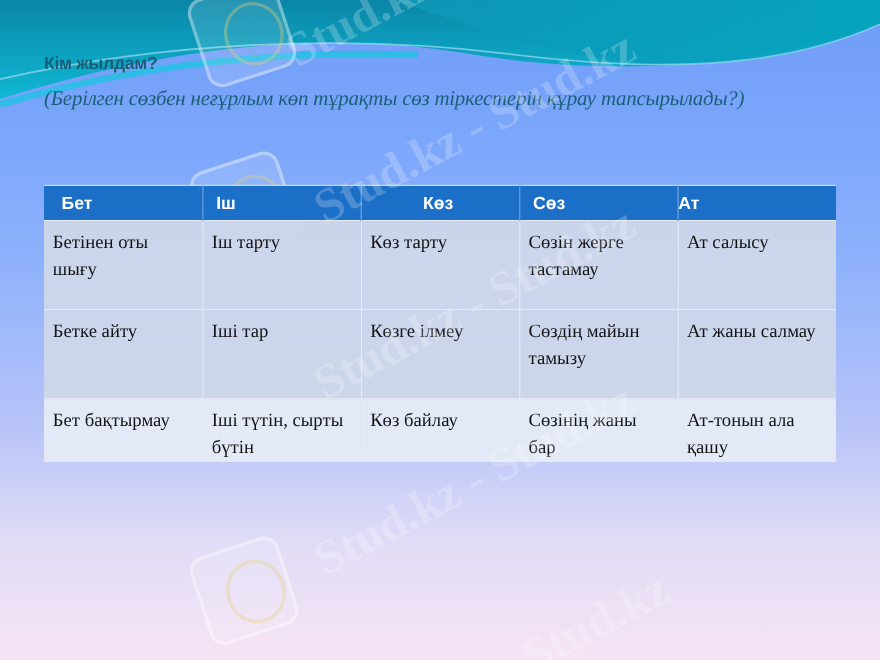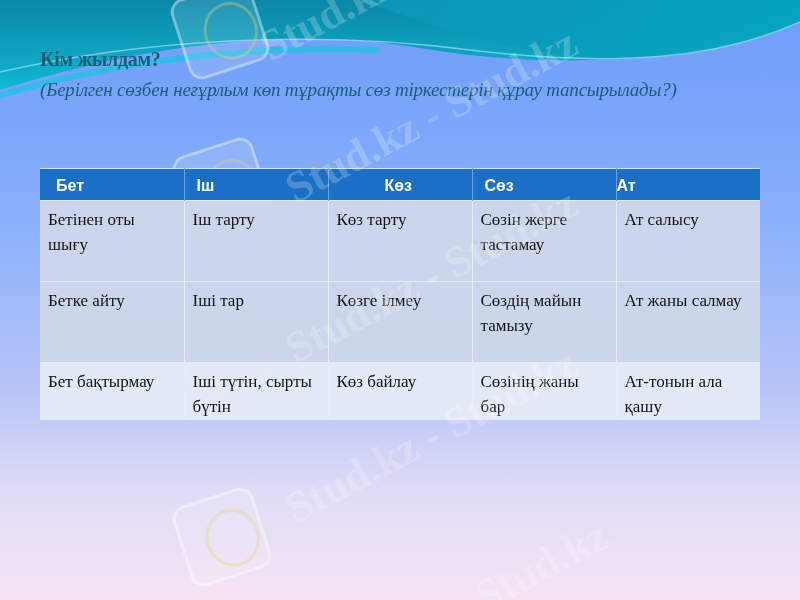--- a/index.html
+++ b/index.html
@@ -20,23 +20,23 @@
       position: absolute; left: 0; top: 0; width: 800px; height: 110px;
       overflow: hidden; pointer-events: none;
     }
     .wave-top svg { display: block; }
 
     .title-block {
       position: absolute; left: 40px; top: 47px; width: 720px;
       color: #1a5f78;
     }
     .title {
-      font-family: Liberation Serif, serif;
+      font-family: Liberation Sans, sans-serif;
       font-weight: bold;
-      font-size: 20px;
+      font-size: 16px;
       line-height: 24px;
       letter-spacing: -0.3px;
     }
     .subtitle {
       font-family: "Liberation Serif", serif;
       font-style: italic;
       font-size: 19px;
       line-height: 27px;
       margin-top: 5px;
       letter-spacing: -0.2px;

